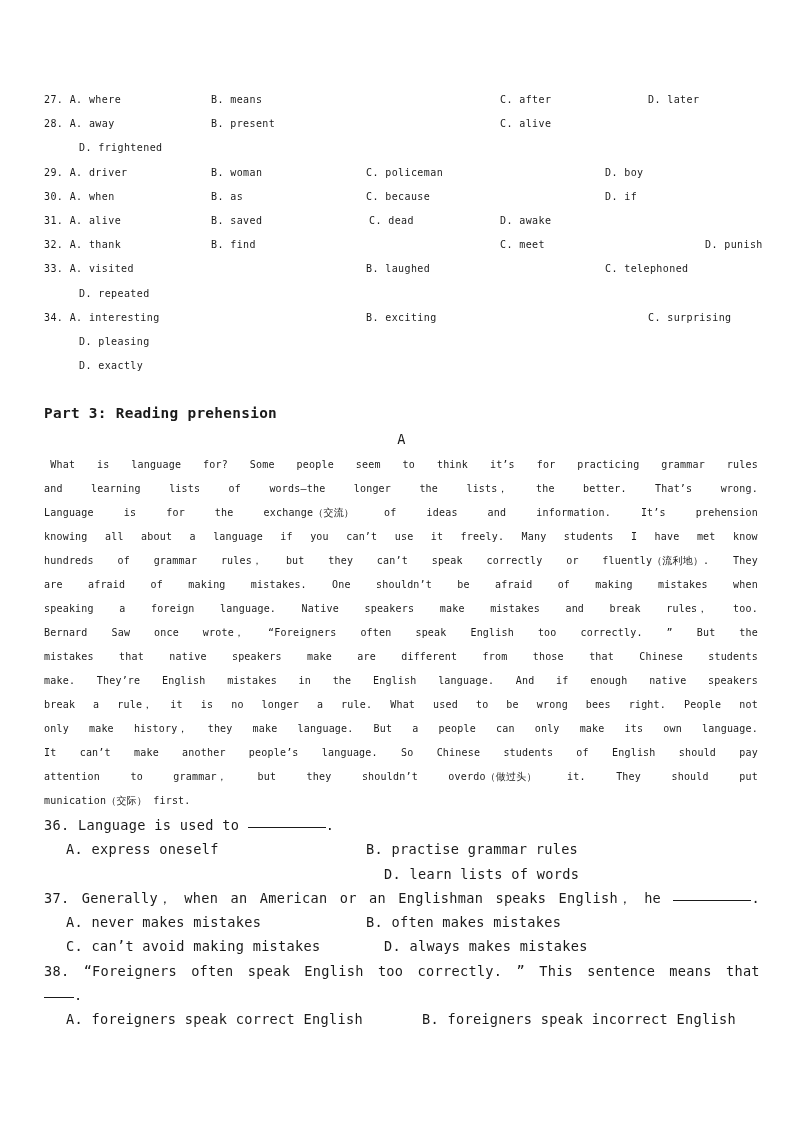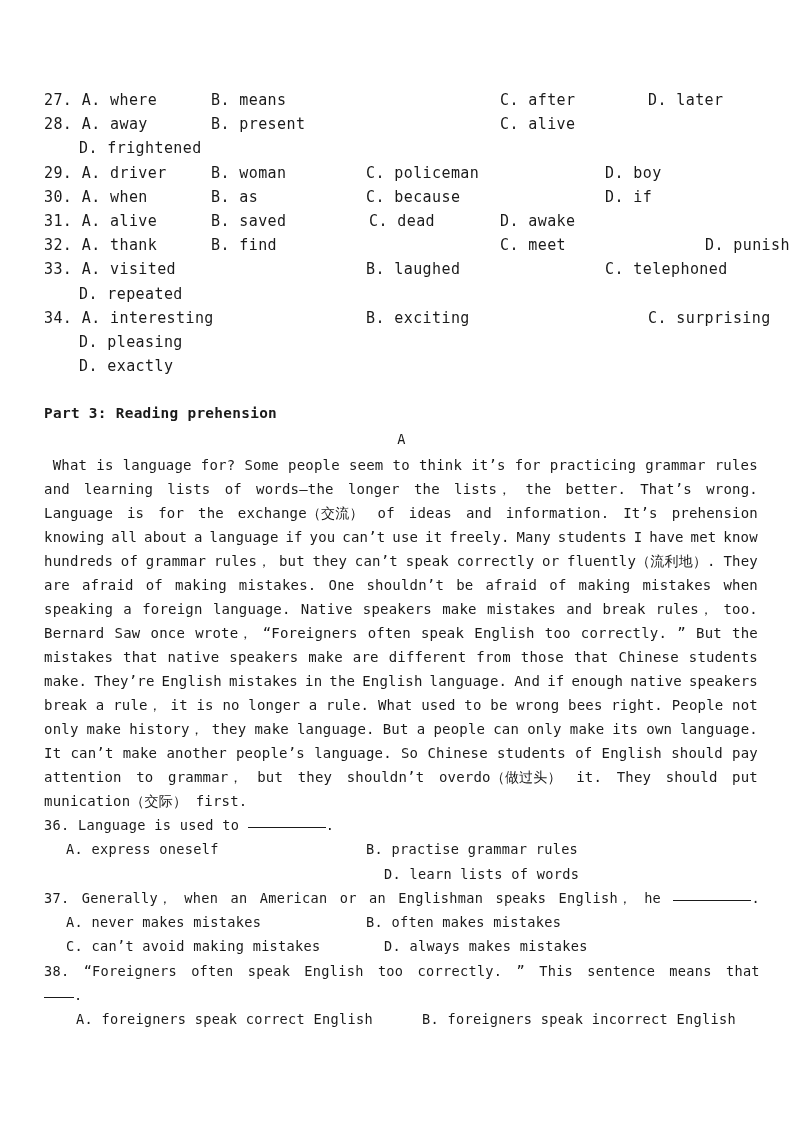--- a/index.html
+++ b/index.html
@@ -26,21 +26,21 @@
   
   .cloze {
     position: absolute;
     left: 44px;
     top: 88px;
     width: 715px;
   }
   .cloze-row {
     position: relative;
     height: 24.2px;
-    font-size: 15px;
+    font-size: 10px;
     line-height: 24.2px;
     white-space: nowrap;
     letter-spacing: 0.4px;
     text-decoration: underline;
   }
   .opt {
     position: absolute;
     top: 0;
   }
 
@@ -65,21 +65,21 @@
     font-size: 13.6px;
     letter-spacing: 0.4px;
   }
 
   
   .passage {
     position: absolute;
     left: 44px;
     top: 453px;
     width: 714px;
-    font-size: 14px;
+    font-size: 10px;
     letter-spacing: 0.2px;
   }
   .pline {
     height: 24px;
     line-height: 24px;
     white-space: nowrap;
     display: flex;
     justify-content: space-between;
     overflow: visible;
   }
@@ -449,18 +449,18 @@
         <span>too</span>
         <span>correctly.</span>
         <span>”</span>
         <span>This</span>
         <span>sentence</span>
         <span>means</span>
         <span>that</span>
       </div>
       <div class="qline"><span class="blank w-short"></span><span>.</span></div>
       <div class="qline">
-        <span class="qopt" style="left: 22px; margin-left: 10px;">A.  foreigners speak correct English</span>
+        <span class="qopt" style="left: 22px;">A.  foreigners speak correct English</span>
         <span class="qopt" style="left: 378px;">B.  foreigners speak incorrect English</span>
       </div>
     </div>
 
 </div>
 
 </body></html>

